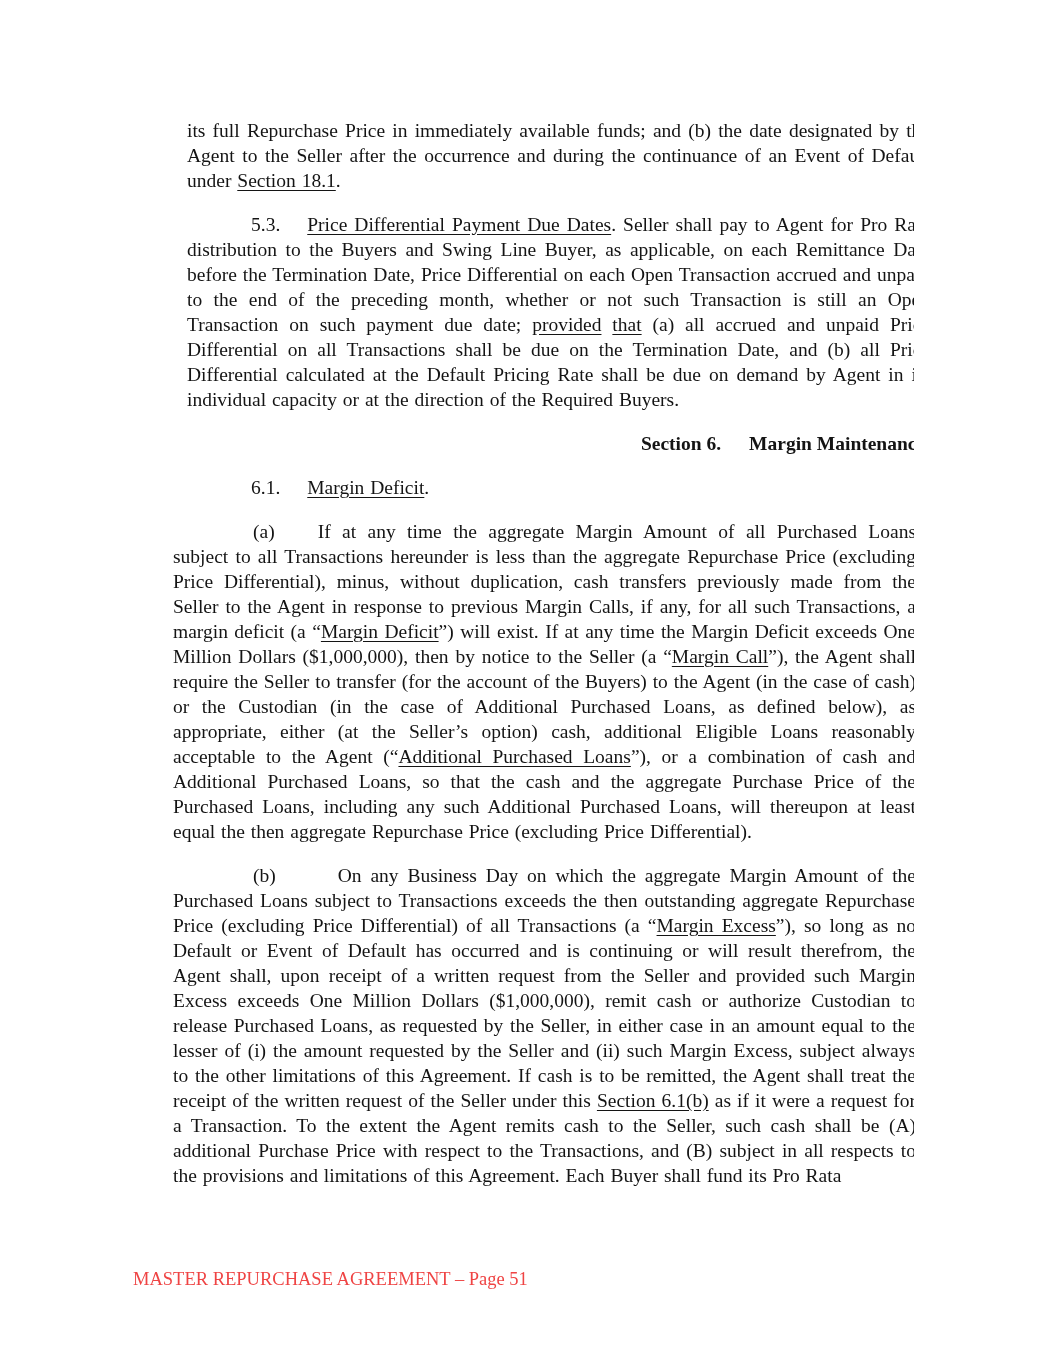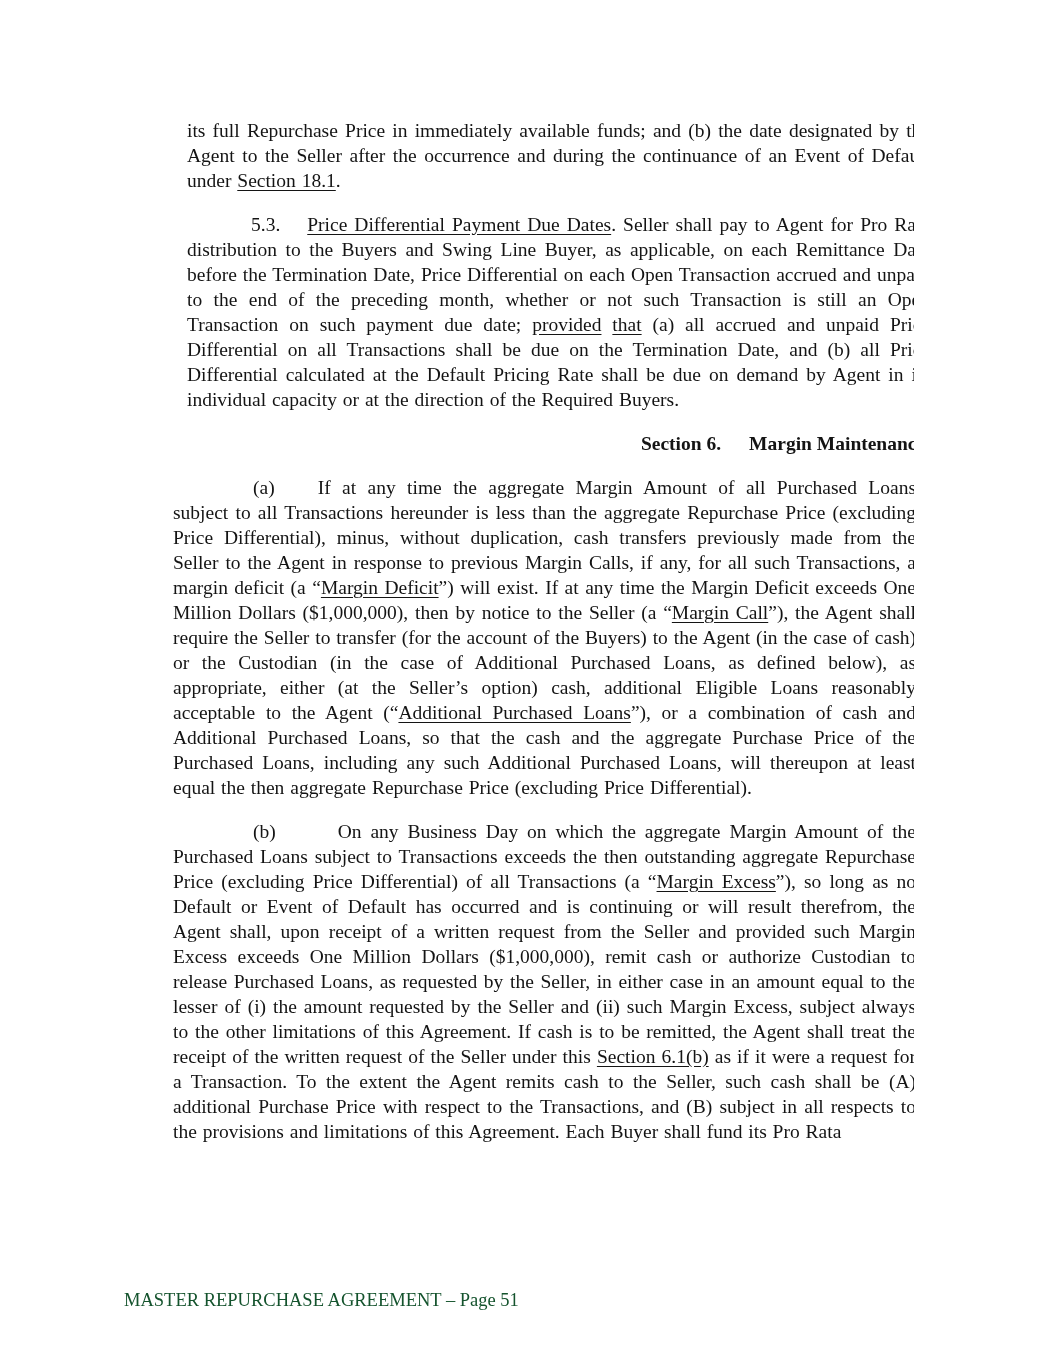--- a/index.html
+++ b/index.html
@@ -43,24 +43,23 @@
   .indent-1 { text-indent: 64px; }
   .indent-2 { text-indent: 80px; margin-left: 48px; }
   .u { text-decoration: underline; text-underline-offset: 3px; }
   .tab { display: inline-block; }
   .tab-s { width: 27px; }
   .tab-a { width: 43px; }
   .tab-b { width: 62px; }
   .tab-h { width: 28px; }
   .page-footer {
     position: absolute;
-    left: 124px;
+    left: 133px;
     top: 1268px;
-    color: #14532d;
-    margin-top: 21px;
+    color: #ef4444;
   }
   .footer-line1 {
     font-size: 18.5px;
     line-height: 22px;
   }
   .footer-line2 {
     font-size: 13.5px;
     line-height: 17px;
   }
 </style>
@@ -69,20 +68,21 @@
 
 <div class="page">
   <div class="content">
 
     <p class="body-para"><span><span>its full Repurchase Price in immediately available funds; and (b) the date designated by the Agent to the Seller after the occurrence and during the continuance of an Event of Default under </span><span class="u">Section 18.1</span><span>.</span></span></p>
 
     <p class="body-para indent-1"><span>5.3.</span><span class="tab tab-s"></span><span><span class="u">Price Differential Payment Due Dates</span><span>.  Seller shall pay to Agent for Pro Rata distribution to the Buyers and Swing Line Buyer, as applicable, on each Remittance Date before the Termination Date, Price Differential on each Open Transaction accrued and unpaid to the end of the preceding month, whether or not such Transaction is still an Open Transaction on such payment due date; </span><span class="u">provided</span><span> </span><span class="u">that</span><span> (a) all accrued and unpaid Price Differential on all Transactions shall be due on the Termination Date, and (b) all Price Differential calculated at the Default Pricing Rate shall be due on demand by Agent in its individual capacity or at the direction of the Required Buyers.</span></span></p>
 
     <h2 class="section-heading"><span>Section 6.</span><span class="tab tab-h"></span><span>Margin Maintenance.</span></h2>
 
+    <p class="body-para indent-1"><span>6.1.</span><span class="tab tab-s"></span><span><span class="u">Margin Deficit</span><span>.</span></span></p>
 
     <p class="body-para indent-2"><span>(a)</span><span class="tab tab-a"></span><span><span>If at any time the aggregate Margin Amount of all Purchased Loans subject to all Transactions hereunder is less than the aggregate Repurchase Price (excluding Price Differential), minus, without duplication, cash transfers previously made from the Seller to the Agent in response to previous Margin Calls, if any, for all such Transactions, a margin deficit (a “</span><span class="u">Margin Deficit</span><span>”) will exist.  If at any time the Margin Deficit exceeds One Million Dollars ($1,000,000), then by notice to the Seller (a “</span><span class="u">Margin Call</span><span>”), the Agent shall require the Seller to transfer (for the account of the Buyers) to the Agent (in the case of cash) or the Custodian (in the case of Additional Purchased Loans, as defined below), as appropriate, either (at the Seller’s option) cash, additional Eligible Loans reasonably acceptable to the Agent (“</span><span class="u">Additional Purchased Loans</span><span>”), or a combination of cash and Additional Purchased Loans, so that the cash and the aggregate Purchase Price of the Purchased Loans, including any such Additional Purchased Loans, will thereupon at least equal the then aggregate Repurchase Price (excluding Price Differential).</span></span></p>
 
     <p class="body-para indent-2"><span>(b)</span><span class="tab tab-b"></span><span><span>On any Business Day on which the aggregate Margin Amount of the Purchased Loans subject to Transactions exceeds the then outstanding aggregate Repurchase Price (excluding Price Differential) of all Transactions (a “</span><span class="u">Margin Excess</span><span>”), so long as no Default or Event of Default has occurred and is continuing or will result therefrom, the Agent shall, upon receipt of a written request from the Seller and provided such Margin Excess exceeds One Million Dollars ($1,000,000), remit cash or authorize Custodian to release Purchased Loans, as requested by the Seller, in either case in an amount equal to the lesser of (i) the amount requested by the Seller and (ii) such Margin Excess, subject always to the other limitations of this Agreement.  If cash is to be remitted, the Agent shall treat the receipt of the written request of the Seller under this </span><span class="u">Section 6.1(b)</span><span> as if it were a request for a Transaction.  To the extent the Agent remits cash to the Seller, such cash shall be (A) additional Purchase Price with respect to the Transactions, and (B) subject in all respects to the provisions and limitations of this Agreement.  Each Buyer shall fund its Pro Rata</span></span></p>
 
   </div>
 
   <div class="page-footer">
     <div class="footer-line1">MASTER REPURCHASE AGREEMENT – Page 51</div>
   </div>

